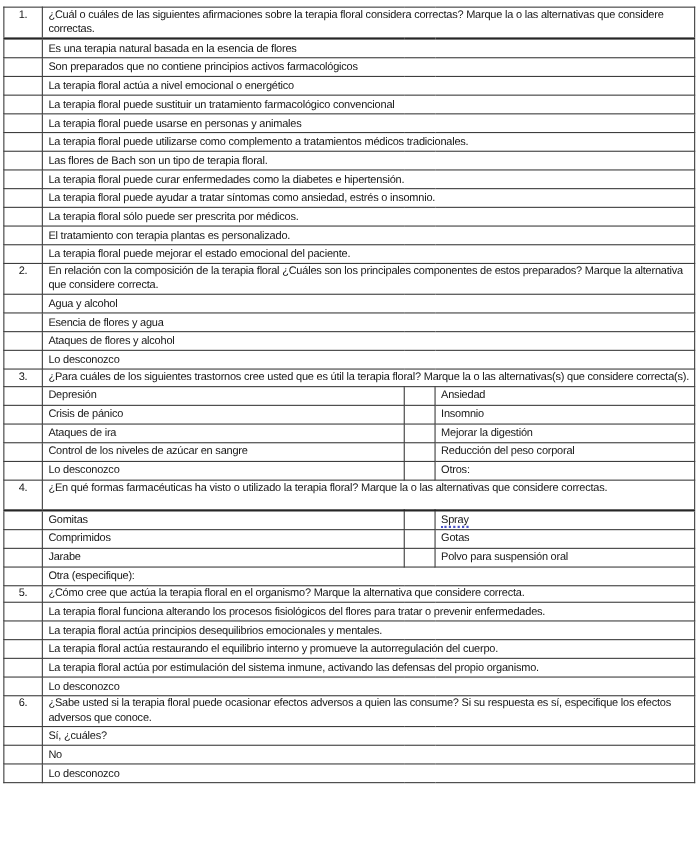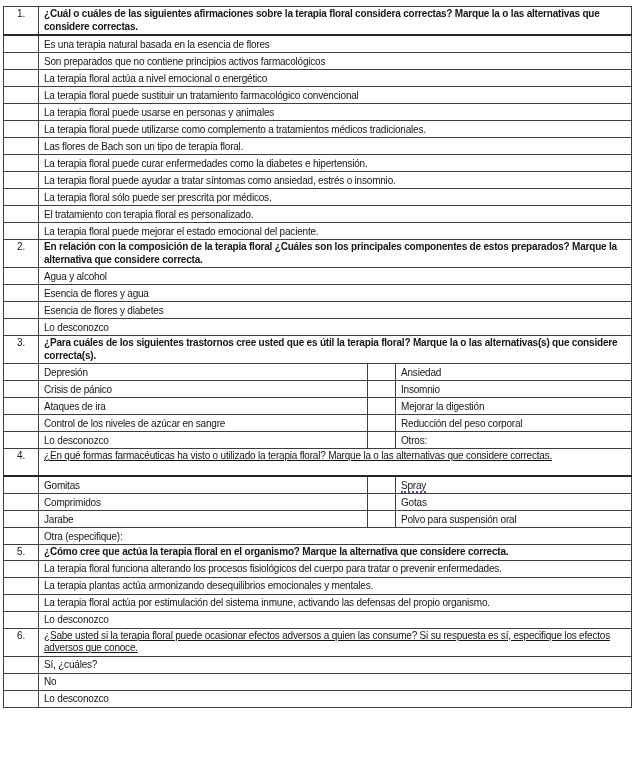--- a/index.html
+++ b/index.html
@@ -26,22 +26,22 @@
   }
   td {
     border: 1px solid #3e3e3e;
     padding: 0;
     vertical-align: middle;
     overflow: hidden;
     white-space: normal;
   }
   td.num  { text-align: center; padding: 1px 1px; }
   td.txt  { padding: 1px 4px 1px 5px; }
-  td.qt   { font-weight: 700; }
-  td.qt.plain { font-weight: 400; text-decoration: underline; }
+  td.qt   { font-weight: 400; }
+  td.qt.plain { font-weight: 400; }
   tr.opt td { height: 14px; line-height: 13px; }
   tr.hdr td { vertical-align: top; }
   tr.hdr1 td { border-bottom: 2.5px solid #262626; }
   tr.hdr4 td { border-bottom: 2px solid #262626; height: 24px; }
   td.mid { padding: 0; }
   .misspelled {
     text-underline-offset: 1px;
     border-bottom: 2px dotted #4a52c4;
     padding-bottom: 0px;
   }
@@ -98,42 +98,42 @@
   <tr class="opt">
           <td class="num"></td>
           <td class="txt" colspan="3">La terapia floral puede ayudar a tratar síntomas como ansiedad, estrés o insomnio.</td>
         </tr>
   <tr class="opt">
           <td class="num"></td>
           <td class="txt" colspan="3">La terapia floral sólo puede ser prescrita por médicos.</td>
         </tr>
   <tr class="opt">
           <td class="num"></td>
-          <td class="txt" colspan="3">El tratamiento con terapia floral es personalizado.</td>
+          <td class="txt" colspan="3">El tratamiento con terapia plantas es personalizado.</td>
         </tr>
   <tr class="opt">
           <td class="num"></td>
           <td class="txt" colspan="3">La terapia floral puede mejorar el estado emocional del paciente.</td>
         </tr>
 
   <tr class="hdr">
     <td class="num">2.</td>
     <td class="txt qt" colspan="3">En relación con la composición de la terapia floral ¿Cuáles son los principales componentes de estos preparados? Marque la alternativa que considere correcta.</td>
   </tr>
   <tr class="opt">
           <td class="num"></td>
           <td class="txt" colspan="3">Agua y alcohol</td>
         </tr>
   <tr class="opt">
           <td class="num"></td>
           <td class="txt" colspan="3">Esencia de flores y agua</td>
         </tr>
   <tr class="opt">
           <td class="num"></td>
-          <td class="txt" colspan="3">Esencia de flores y diabetes</td>
+          <td class="txt" colspan="3">Ataques de flores y alcohol</td>
         </tr>
   <tr class="opt">
           <td class="num"></td>
           <td class="txt" colspan="3">Lo desconozco</td>
         </tr>
 
   <tr class="hdr">
     <td class="num">3.</td>
     <td class="txt qt" colspan="3">¿Para cuáles de los siguientes trastornos cree usted que es útil la terapia floral? Marque la o las alternativas(s) que considere correcta(s).</td>
   </tr>
@@ -194,25 +194,29 @@
           <td class="num"></td>
           <td class="txt" colspan="3">Otra (especifique):</td>
         </tr>
 
   <tr class="hdr">
     <td class="num">5.</td>
     <td class="txt qt" colspan="3">¿Cómo cree que actúa la terapia floral en el organismo? Marque la alternativa que considere correcta.</td>
   </tr>
   <tr class="opt">
           <td class="num"></td>
-          <td class="txt" colspan="3">La terapia floral funciona alterando los procesos fisiológicos del cuerpo para tratar o prevenir enfermedades.</td>
-        </tr>
-  <tr class="opt">
-          <td class="num"></td>
-          <td class="txt" colspan="3">La terapia plantas actúa armonizando desequilibrios emocionales y mentales.</td>
+          <td class="txt" colspan="3">La terapia floral funciona alterando los procesos fisiológicos del flores para tratar o prevenir enfermedades.</td>
+        </tr>
+  <tr class="opt">
+          <td class="num"></td>
+          <td class="txt" colspan="3">La terapia floral actúa principios desequilibrios emocionales y mentales.</td>
+        </tr>
+  <tr class="opt">
+          <td class="num"></td>
+          <td class="txt" colspan="3">La terapia floral actúa restaurando el equilibrio interno y promueve la autorregulación del cuerpo.</td>
         </tr>
   <tr class="opt">
           <td class="num"></td>
           <td class="txt" colspan="3">La terapia floral actúa por estimulación del sistema inmune, activando las defensas del propio organismo.</td>
         </tr>
   <tr class="opt">
           <td class="num"></td>
           <td class="txt" colspan="3">Lo desconozco</td>
         </tr>
 

